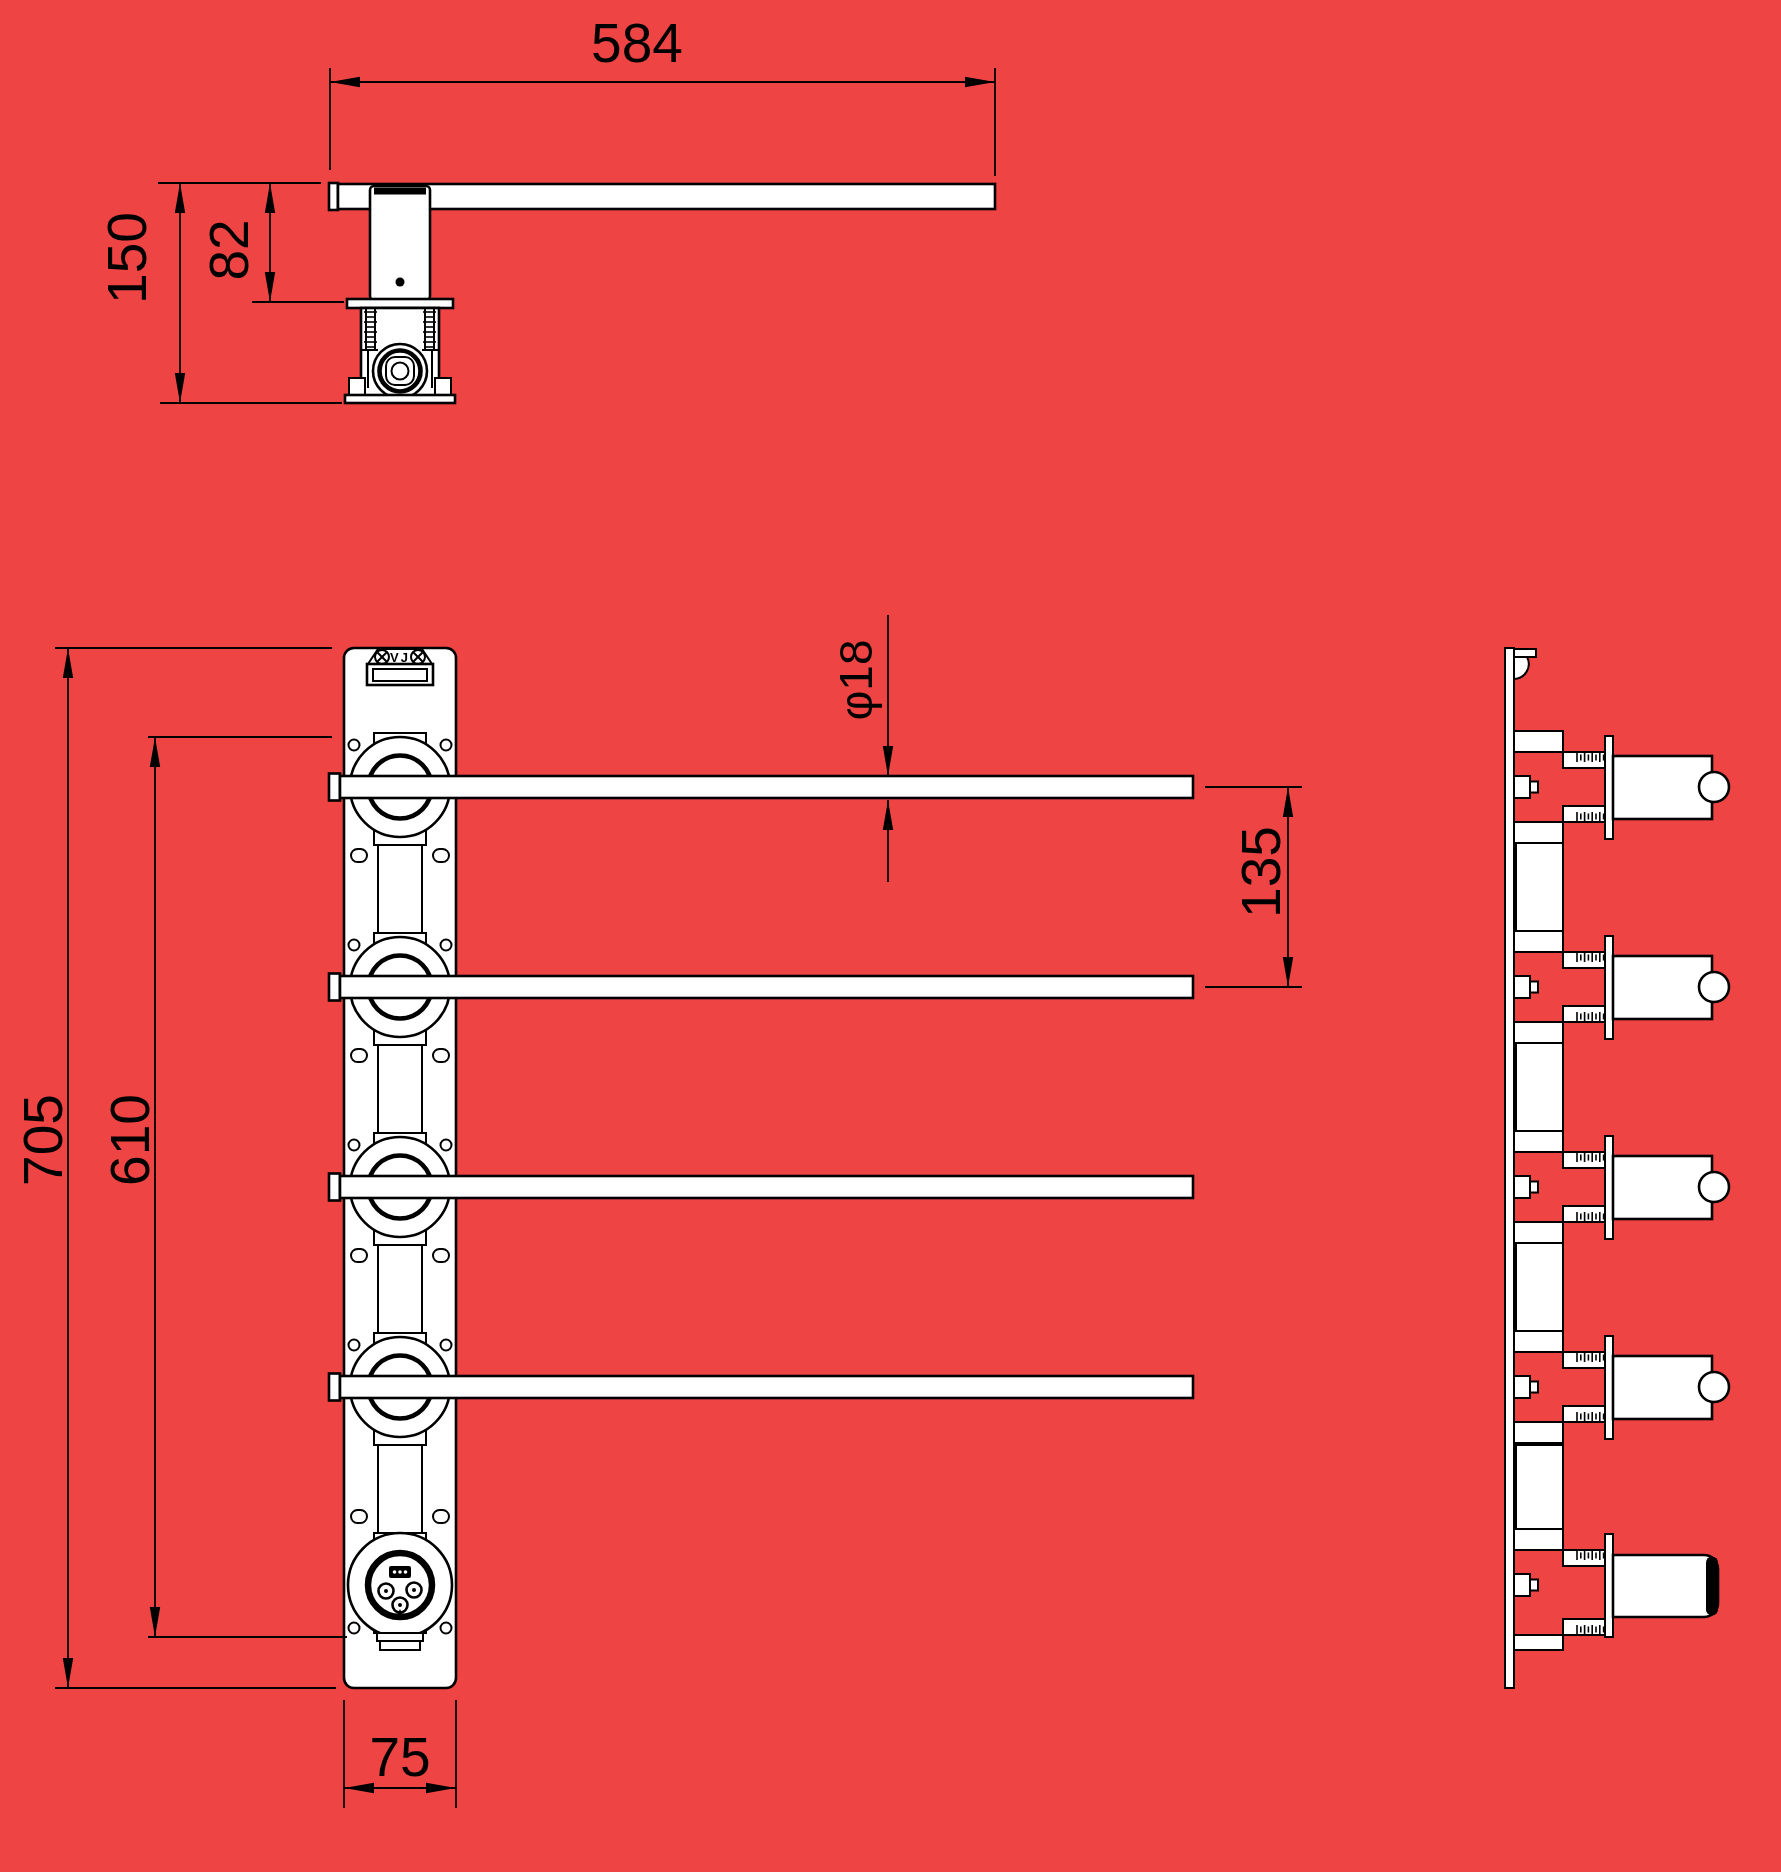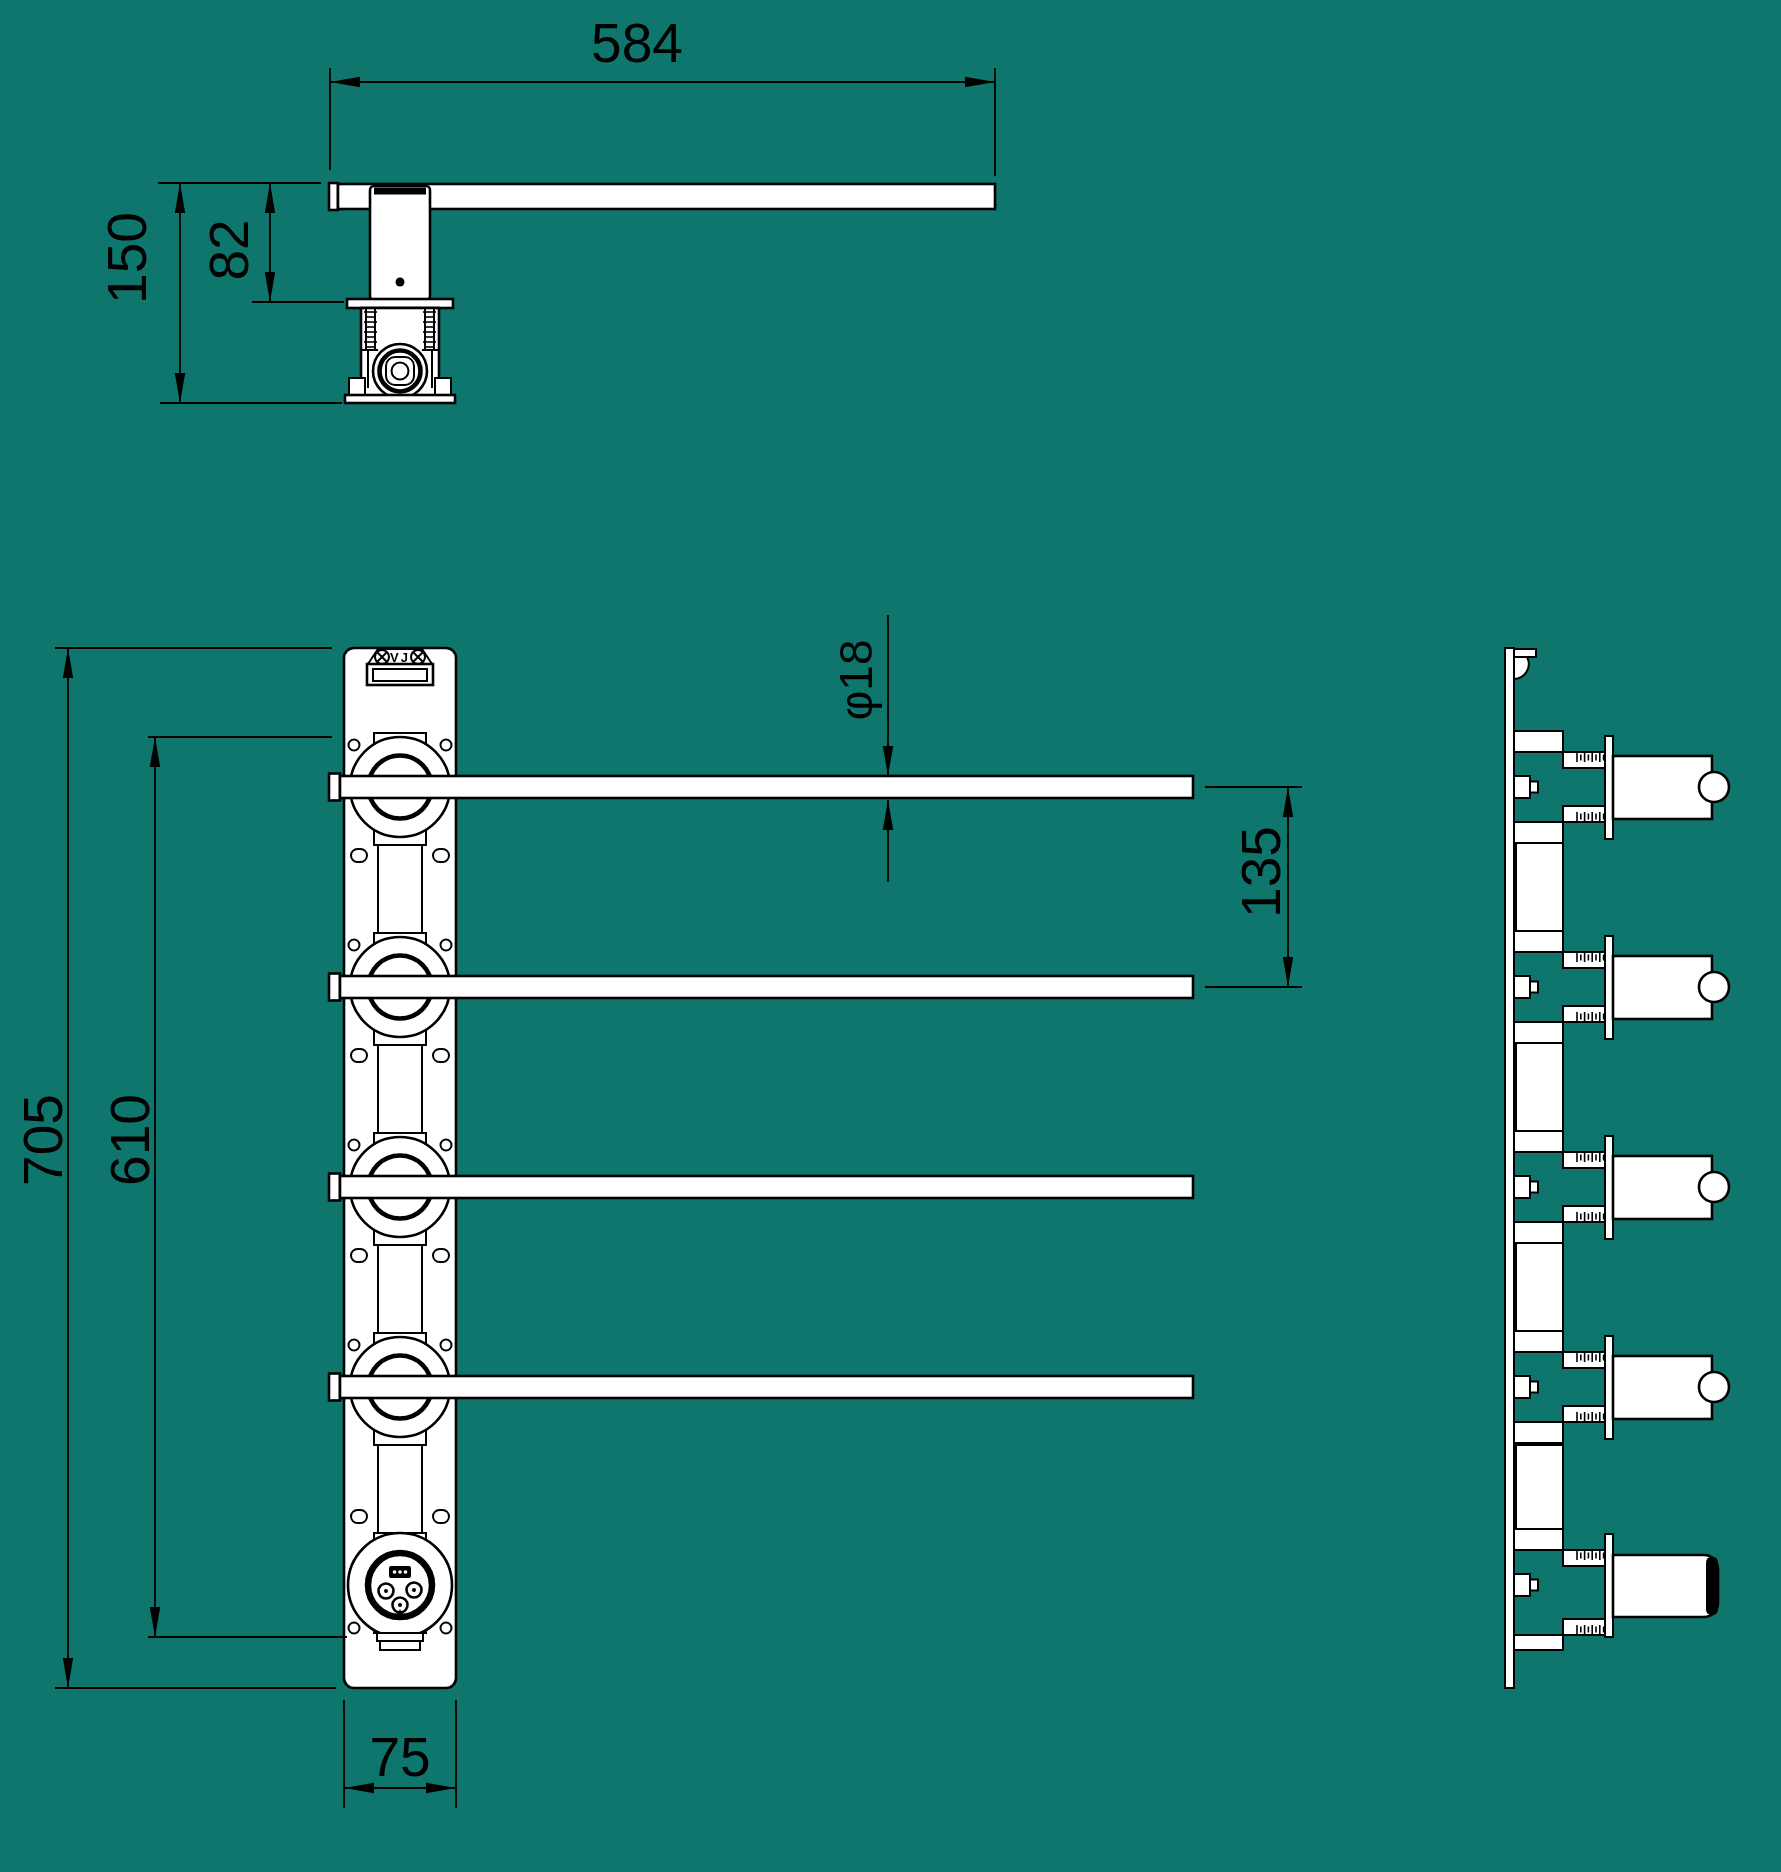--- a/index.html
+++ b/index.html
@@ -1,16 +1,16 @@
 <!DOCTYPE html>
 <html><head>
 <meta charset="utf-8">
 <style>
   html,body{margin:0;padding:0;background:#fff;}
-  .stage{position:relative;width:1781px;height:1872px;background:#0f766e;overflow:hidden;
+  .stage{position:relative;width:1781px;height:1872px;background:#ef4444;overflow:hidden;
          font-family:"Liberation Sans", sans-serif;}
   svg{display:block;}
   .ol  {fill:none;stroke:#000;stroke-width:2.6;}
   .olw {fill:#fff;stroke:#000;stroke-width:2.6;}
   .thn {fill:none;stroke:#000;stroke-width:2;}
   .thw {fill:#fff;stroke:#000;stroke-width:2;}
   .dim {fill:none;stroke:#000;stroke-width:1.8;}
   .blk {fill:#000;stroke:none;}
   .ring{fill:none;stroke:#000;stroke-width:4.6;}
   .ring2{fill:none;stroke:#000;stroke-width:6.5;}

